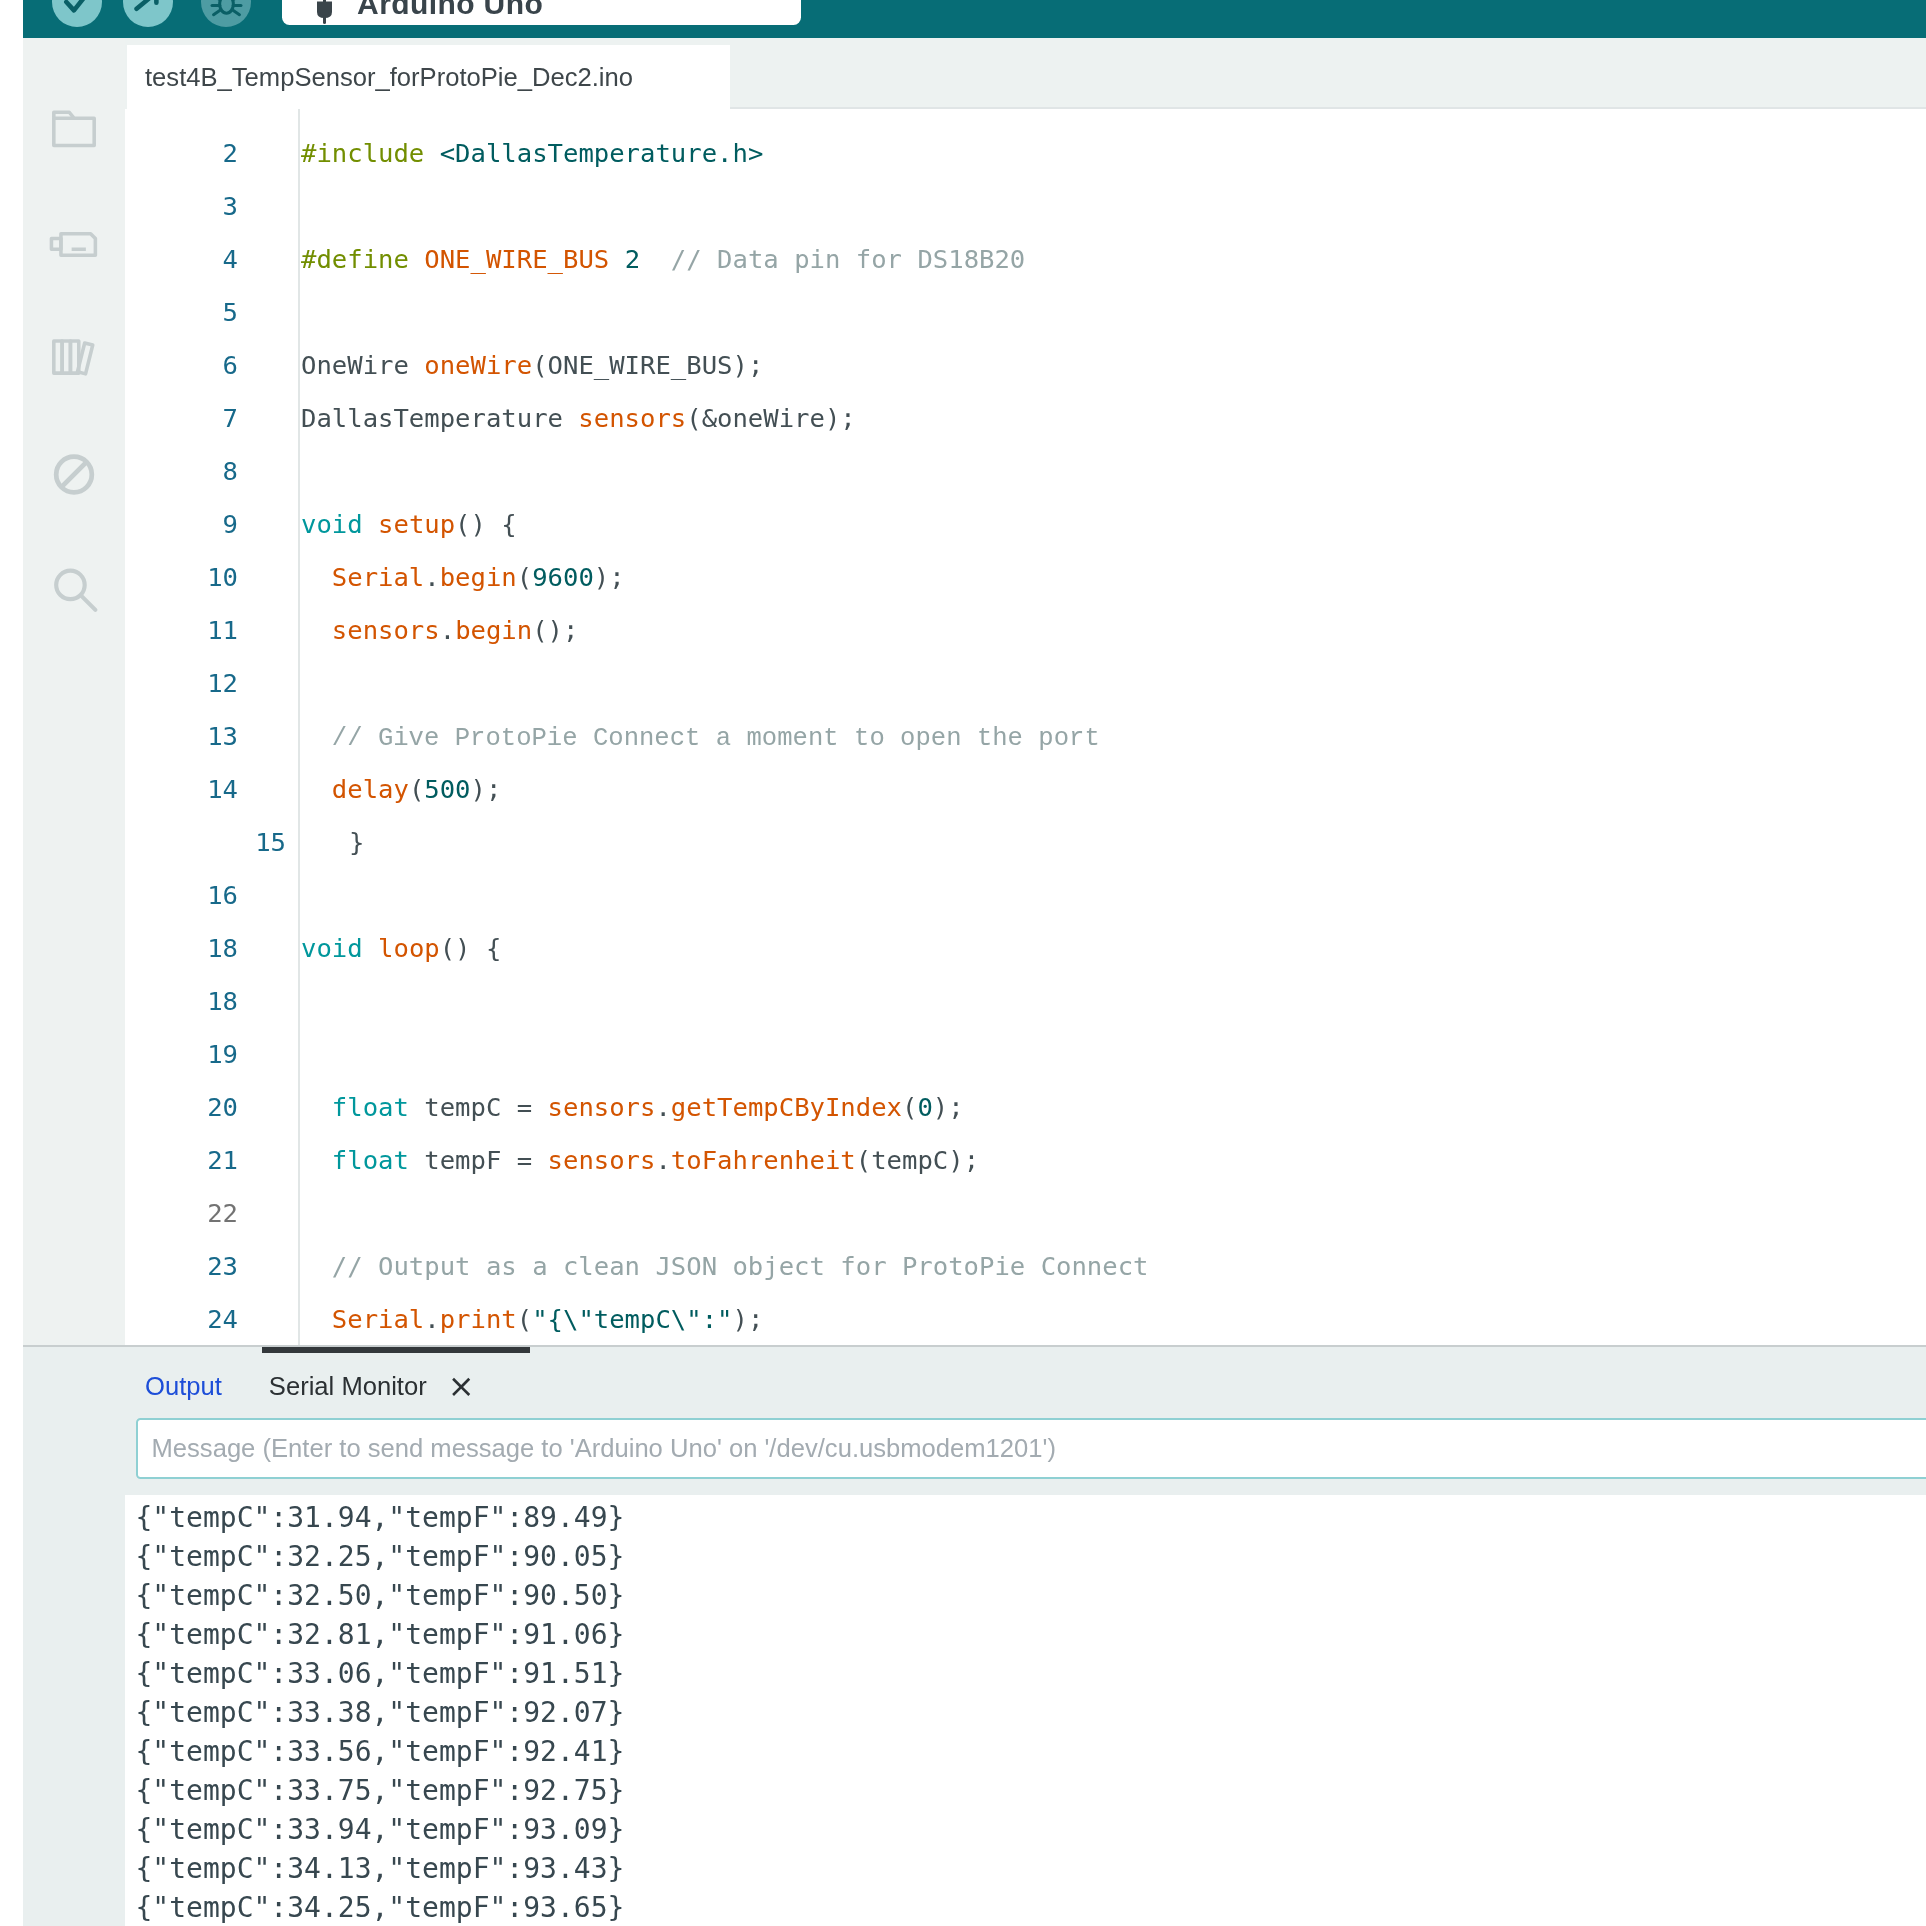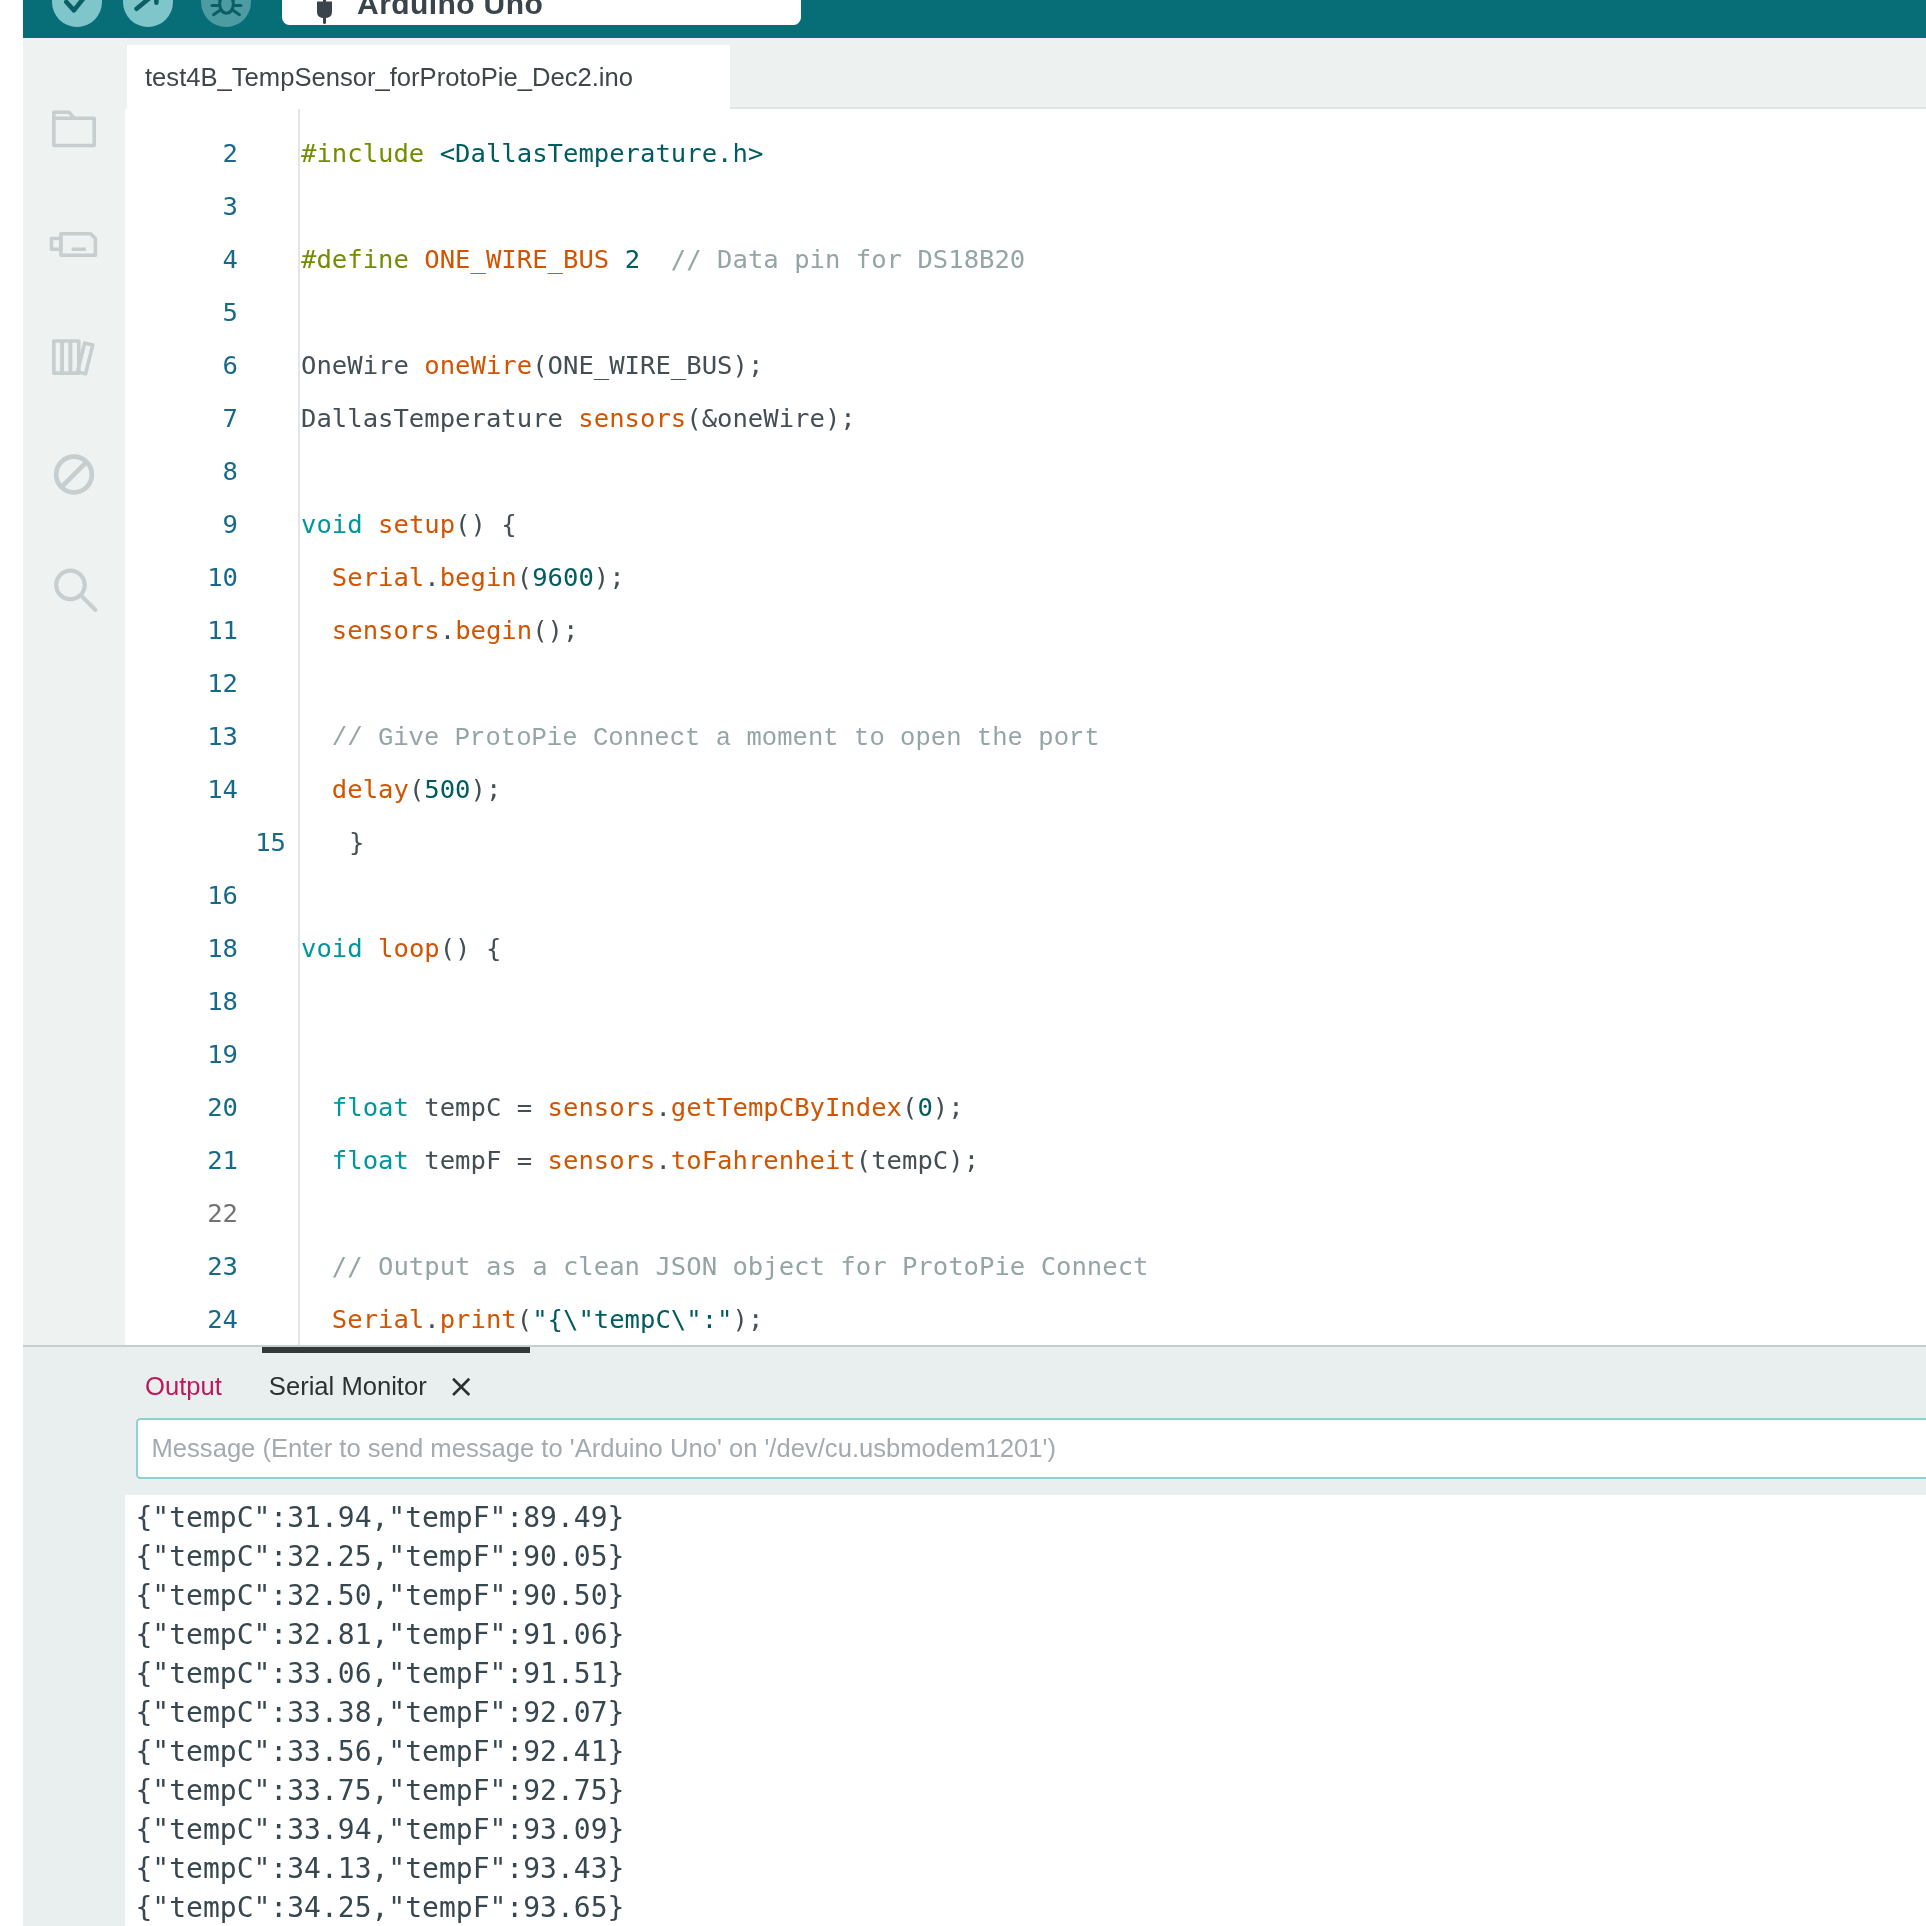--- a/index.html
+++ b/index.html
@@ -32,21 +32,21 @@
   .code-line{display:flex;height:53px;line-height:53px;white-space:pre;
     font-family:"DejaVu Sans Mono",monospace;font-size:25.6px;}
   .code-line .ln{width:113px;text-align:right;flex:none;}
   .code-line .code{padding-left:63px;flex:none;}
   .indent-guide{position:absolute;left:275px;top:109px;width:1.5px;height:1236px;background:#E1E6E6;}
   
   .panel{position:absolute;left:0;top:1345px;width:1927px;height:582px;background:#E9EFEF;border-top:2.3px solid #C8CECF;box-sizing:border-box;}
   .panel-indicator{position:absolute;left:239px;top:0px;width:268px;height:6px;background:#33383B;}
   .panel-tabs{position:absolute;left:122px;top:21px;height:36px;display:flex;align-items:center;font-size:25.6px;}
   .panel-tab{display:flex;align-items:center;}
-  .panel-tab.inactive{color:#be185d;}
+  .panel-tab.inactive{color:#1d4ed8;}
   .panel-tab.active{color:#2B3033;margin-left:47px;}
   .panel-close{margin-left:21px;font-size:32px;color:#2B3033;line-height:1;
     font-family:"DejaVu Sans",sans-serif;}
   .msg-input{position:absolute;left:113px;top:71px;width:1819px;height:61px;box-sizing:border-box;
     background:#ffffff;border:2.3px solid #8FD0D3;border-radius:4.5px;padding:0 13.5px;
     font-family:"Liberation Sans",sans-serif;font-size:25.6px;color:#37474F;outline:none;}
   .msg-input::placeholder{color:#A3ABB1;opacity:1;}
   .serial-area{position:absolute;left:102px;top:148px;width:1825px;height:431px;background:#ffffff;overflow:hidden;}
   .serial-line{height:39px;line-height:39px;white-space:pre;padding-left:10.5px;
     font-family:"DejaVu Sans Mono",monospace;font-size:28px;color:#37474F;}

